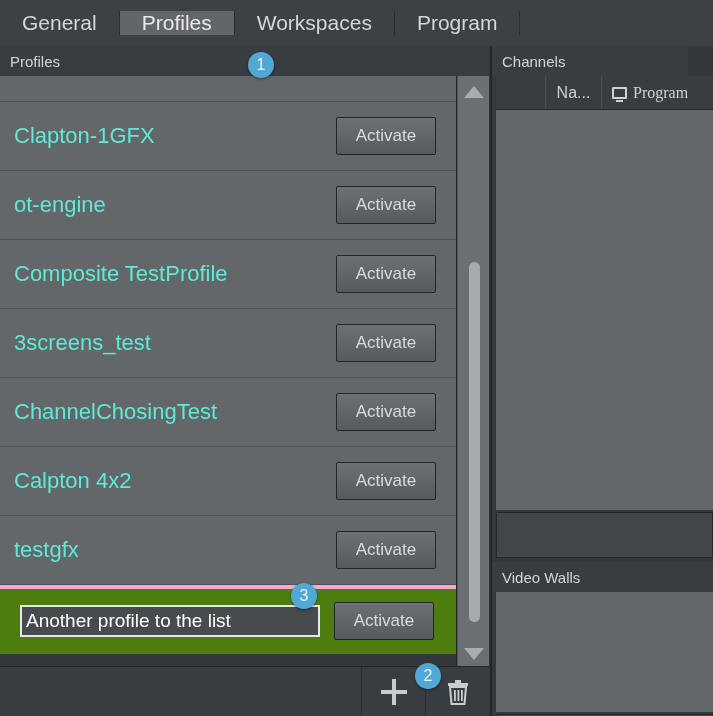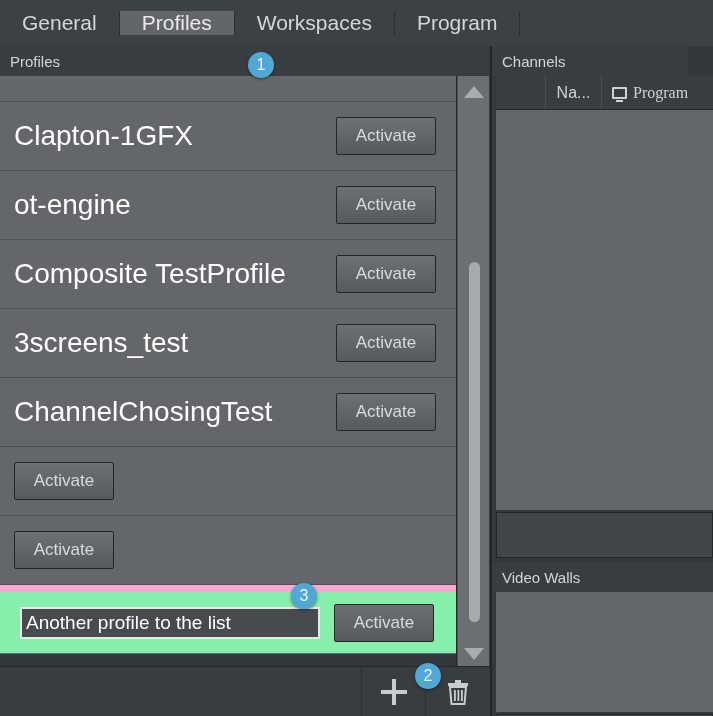--- a/index.html
+++ b/index.html
@@ -62,40 +62,40 @@
     position: relative;
     height: 69px;
     background: #63676a;
     border-bottom: 1px solid #4e5255;
     display: flex; align-items: center;
     padding: 0 0 0 14px;
   }
   .row-partial { height: 26px; }
   .row-label {
     flex: 1;
-    font-size: 28px;
-    color: #ffffff;
+    font-size: 22px;
+    color: #5eead4;
     white-space: nowrap; overflow: hidden;
   }
   .activate-btn {
     width: 100px; height: 38px;
     margin-right: 20px;
     background: linear-gradient(180deg, #6d7174 0%, #565a5d 100%);
     border: 1px solid #22262a;
     border-radius: 2px;
     color: #d8dbdd;
     font-size: 17px;
     font-family: "Liberation Sans", sans-serif;
     display: flex; align-items: center; justify-content: center;
     cursor: pointer;
     flex: none;
   }
   .row.editing {
-    background: #86efac;
-    border-top: 7px solid #f9a8d4;
+    background: #4d7c0f;
+    border-top: 4px solid #f9a8d4;
     border-bottom: 1px solid #55688a;
   }
   .name-input {
     width: 300px; height: 32px;
     margin-left: 6px;
     background: #474b4e;
     border: 2px solid #e6e8ea;
     color: #ffffff;
     font-size: 19px;
     font-family: "Liberation Sans", sans-serif;
@@ -289,24 +289,26 @@
           <div class="row-label">3screens_test</div>
           <div class="activate-btn">Activate</div>
         </div>
 
         <div class="row">
           <div class="row-label">ChannelChosingTest</div>
           <div class="activate-btn">Activate</div>
         </div>
 
         <div class="row">
-          <div class="activate-btn">Activate</div>
-        </div>
-
-        <div class="row">
+          <div class="row-label">Calpton 4x2</div>
+          <div class="activate-btn">Activate</div>
+        </div>
+
+        <div class="row">
+          <div class="row-label">testgfx</div>
           <div class="activate-btn">Activate</div>
         </div>
 
         <div class="row editing">
           <input class="name-input" type="text" value="Another profile to the list" style="">
           <div class="activate-btn">Activate</div>
         </div>
 
       </div>
 

